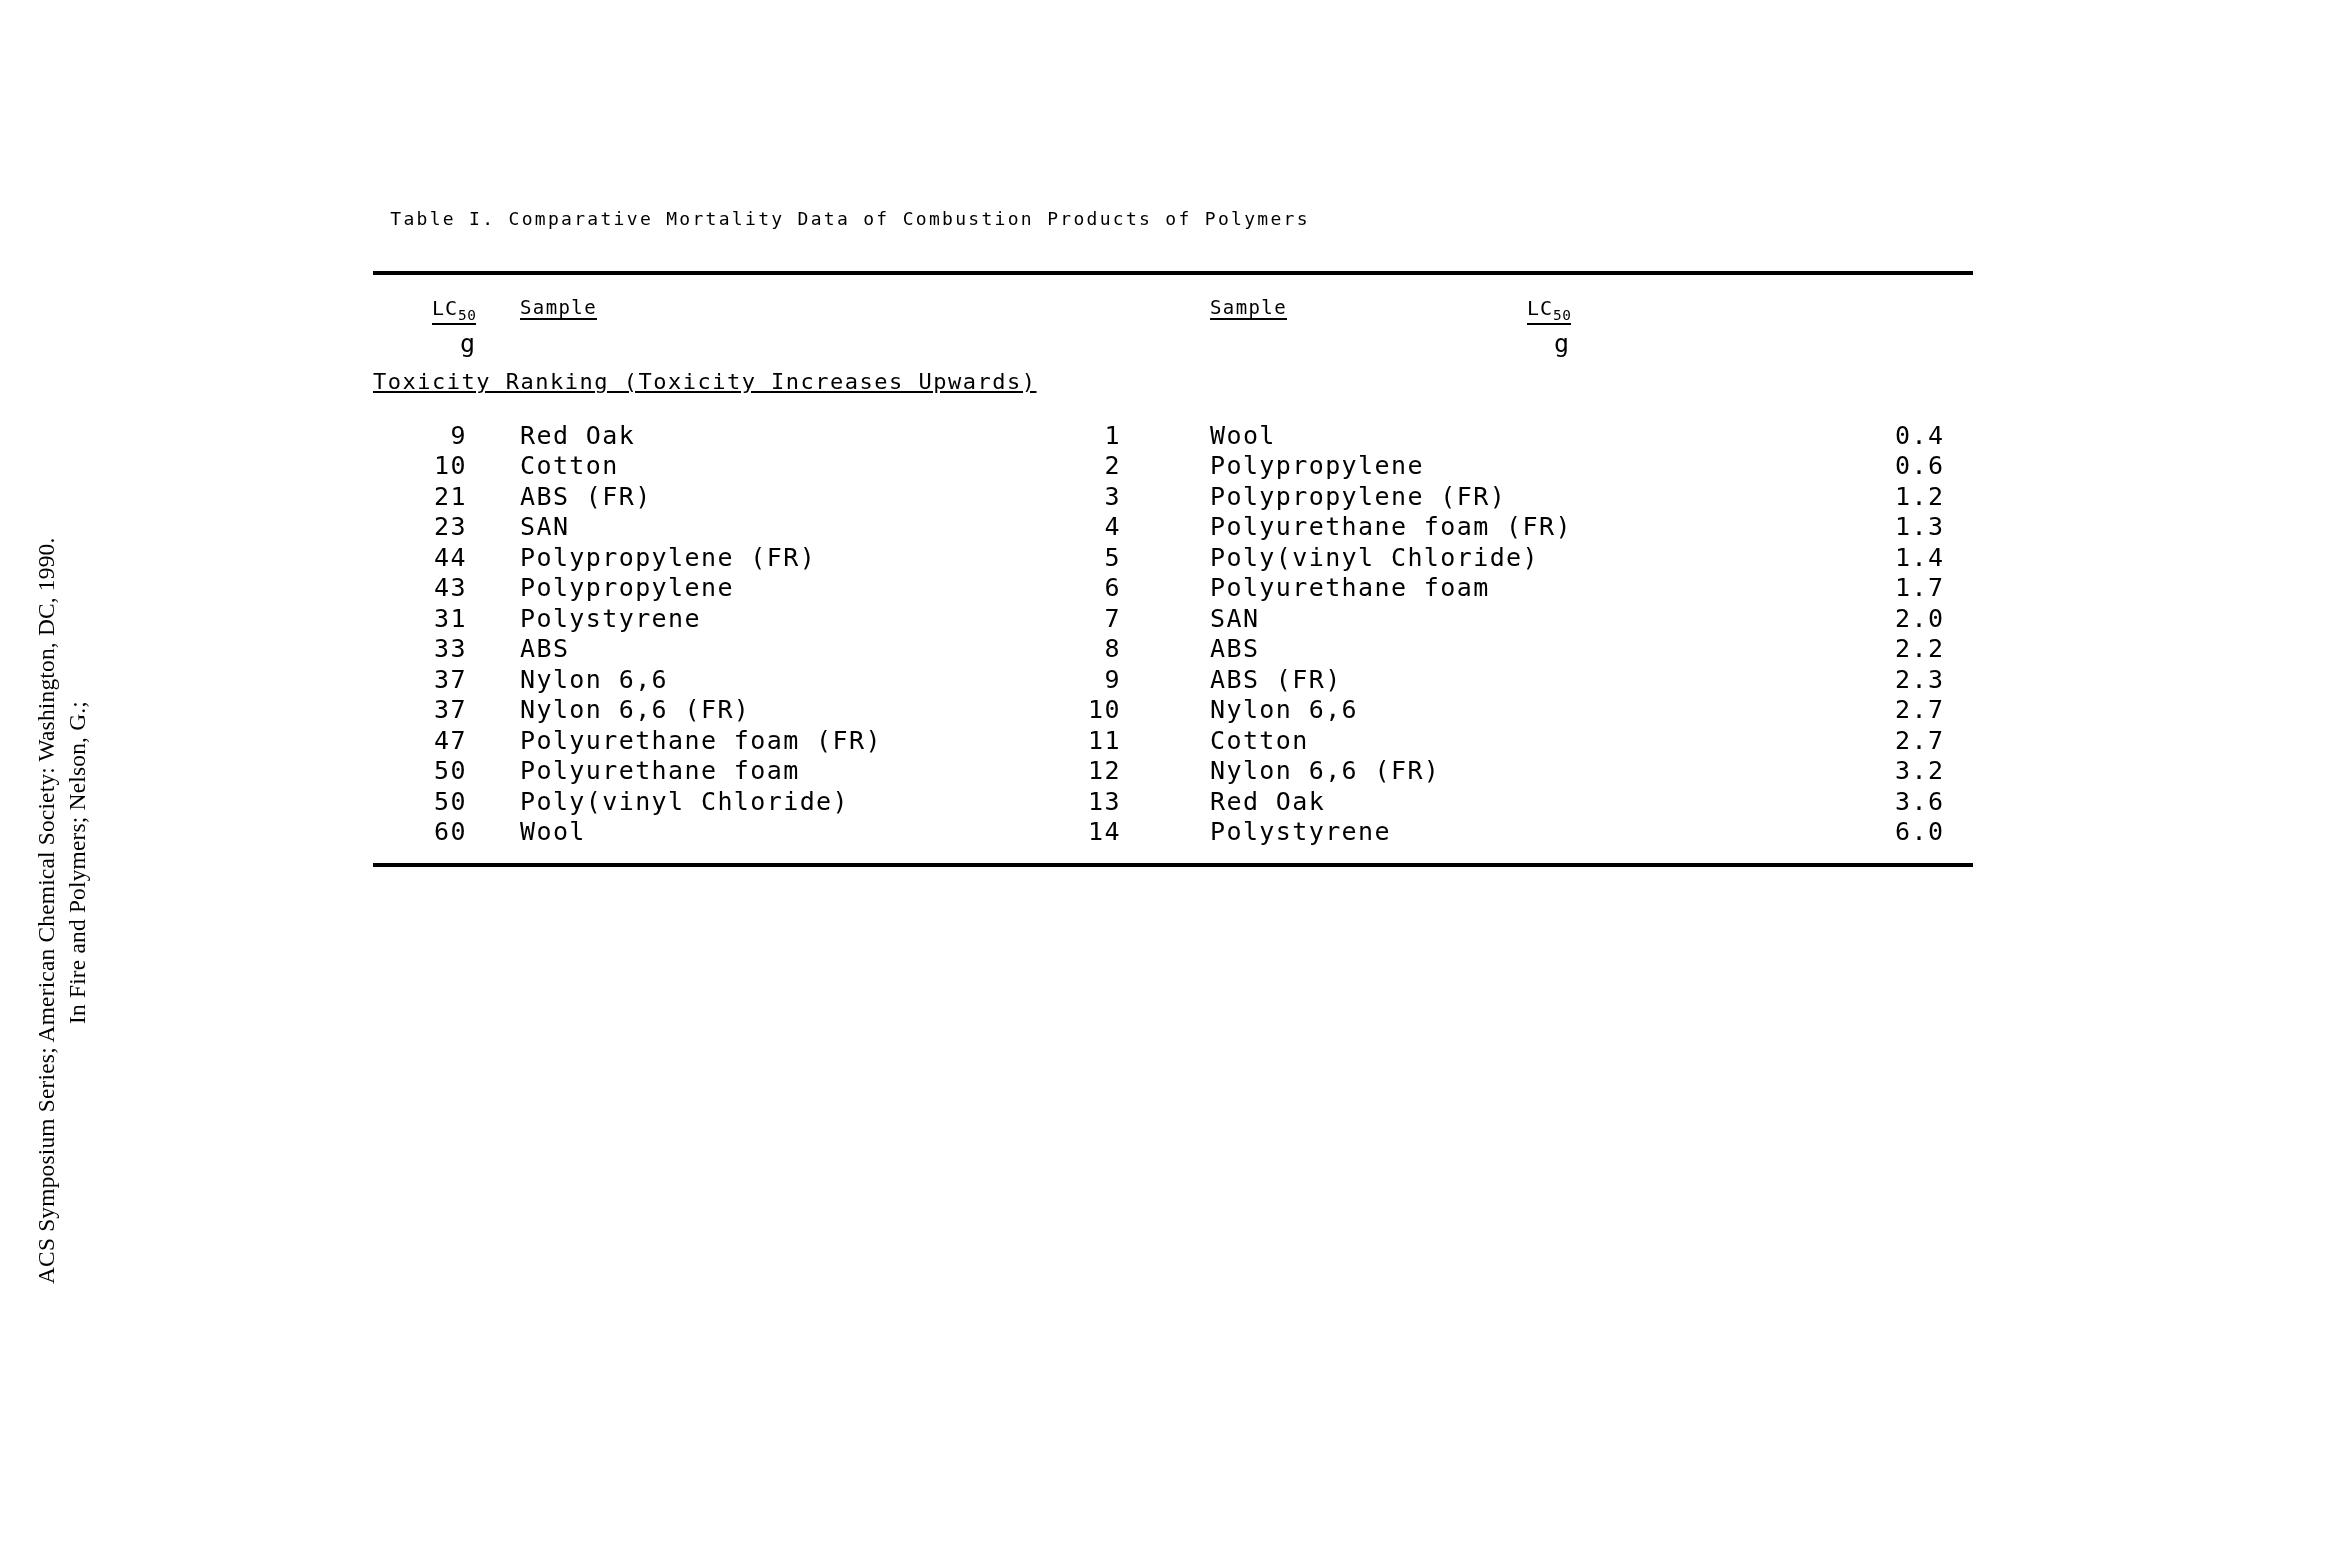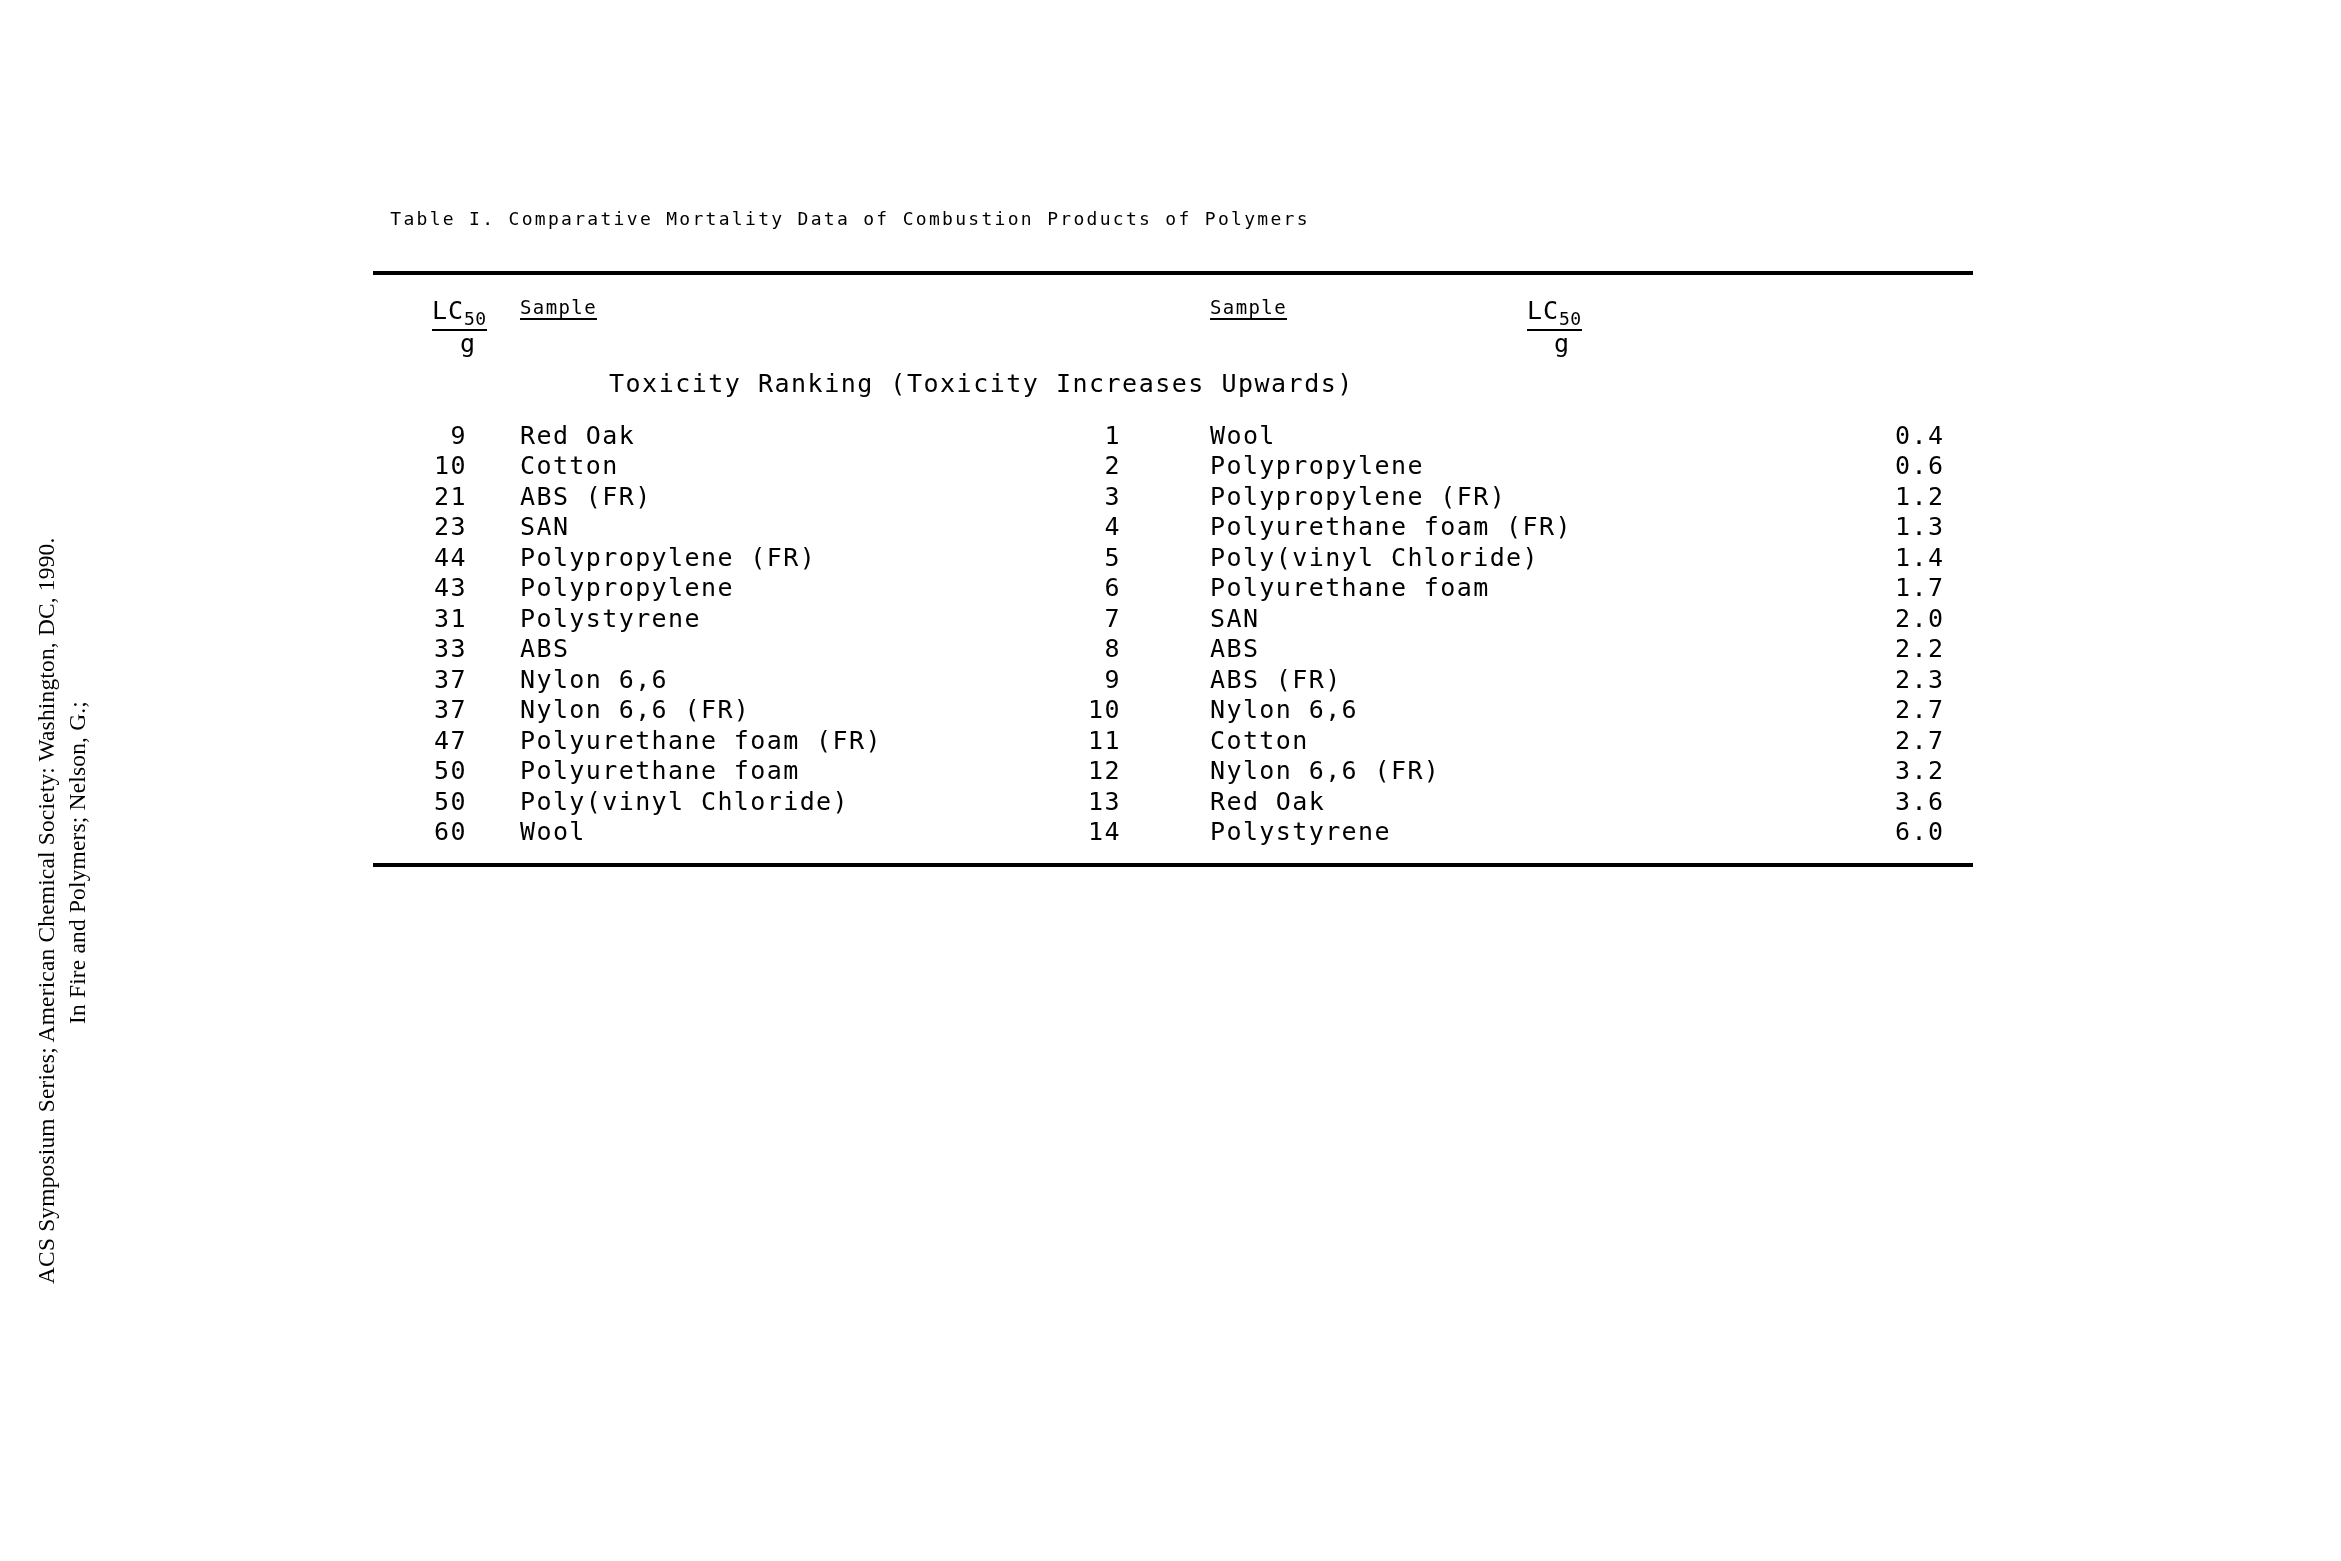--- a/index.html
+++ b/index.html
@@ -107,21 +107,21 @@
     letter-spacing: 1.4px;
     white-space: nowrap;
     border-bottom: 2.6px solid #000;
     padding-bottom: 0;
   }
   .hdr-sample.static  { left: 147px; top: 0; }
   .hdr-sample.dynamic { left: 837px; top: 0; }
 
   .hdr-lc {
     position: absolute;
-    font-size: 25px;
+    font-size: 20px;
     letter-spacing: 1px;
     white-space: nowrap;
     border-bottom: 2.6px solid #000;
     padding-bottom: 0.9px;
   }
   .hdr-lc.left  { left: 59px; top: 0; }
   .hdr-lc.right { left: 1154px; top: 0; }
   .hdr-lc sub {
     font-size: 0.72em;
     vertical-align: -0.32em;
@@ -133,25 +133,25 @@
     font-size: 25px;
     white-space: nowrap;
   }
   .hdr-unit.left  { left: 87px; top: 33px; }
   .hdr-unit.right { left: 1181px; top: 33px; }
 
   .hdr-spacer { height: 38px; }
 
   .ranking-note {
     position: relative;
-    font-size: 25px;
+    font-size: 22px;
     letter-spacing: 1.5px;
     white-space: nowrap;
-    margin-left: 236px;
     height: 47px;
+    text-decoration: underline;
   }
 
   
   .rows {
     position: relative;
     margin-top: 5.2px;
   }
   .data-row {
     position: relative;
     height: 30.5px;

